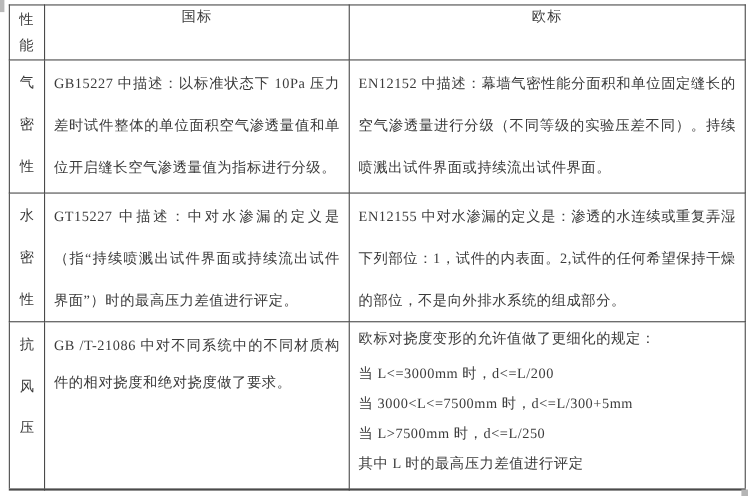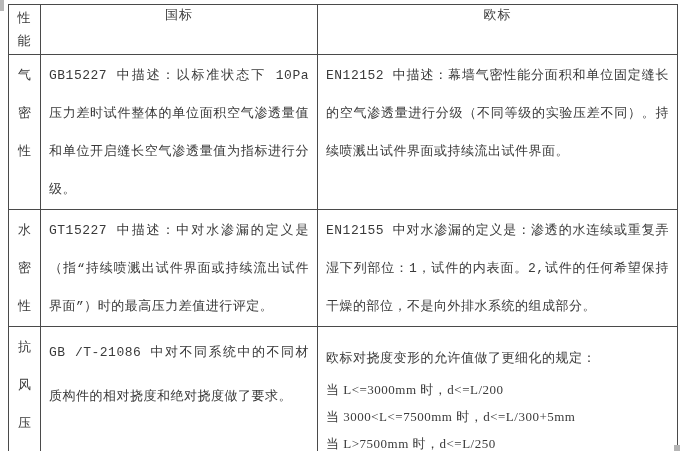--- a/index.html
+++ b/index.html
@@ -75,28 +75,27 @@
     text-align: center;
   }
   th.head-cell .vchars span {
     line-height: 23px;
   }
   td.content-cell {
     padding: 2px 8px 0 8px;
     line-height: 38px;
     text-align: justify;
     letter-spacing: 0.5px;
-    font-family: Liberation Mono, monospace;
   }
   td.content-cell.lh34 {
     padding-top: 4px;
-    line-height: 44px;
+    line-height: 34px;
   }
   td.lines-cell {
-    padding: 17px 8px 0 8px;
+    padding: 1px 8px 0 8px;
     letter-spacing: 0.5px;
     margin-top: 32px;
   }
   td.lines-cell .line {
     line-height: 27px;
   }
   td.lines-cell .line.first {
     margin-bottom: 5px;
   }
 </style>

